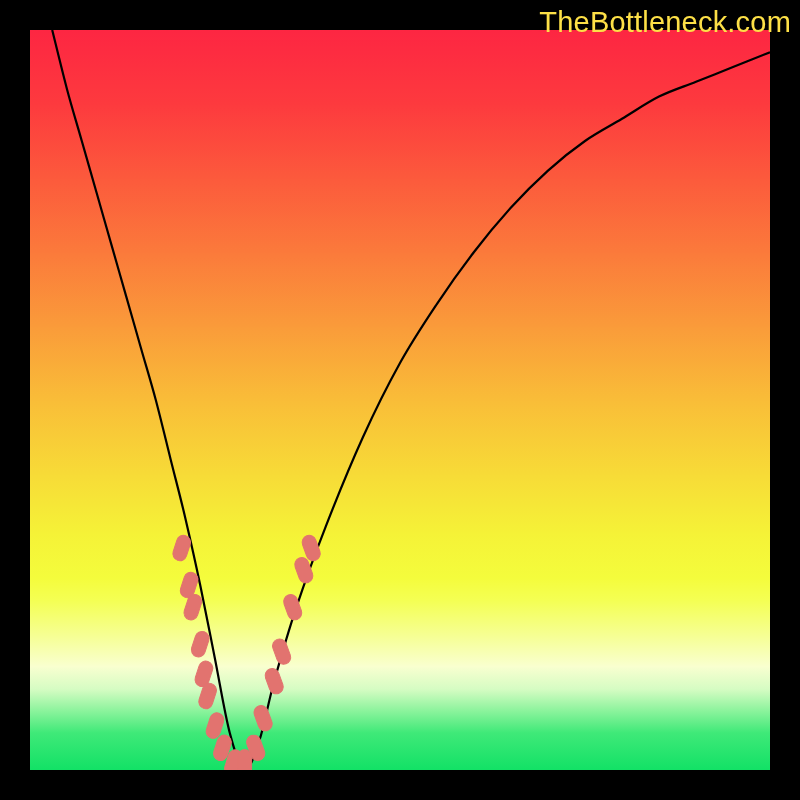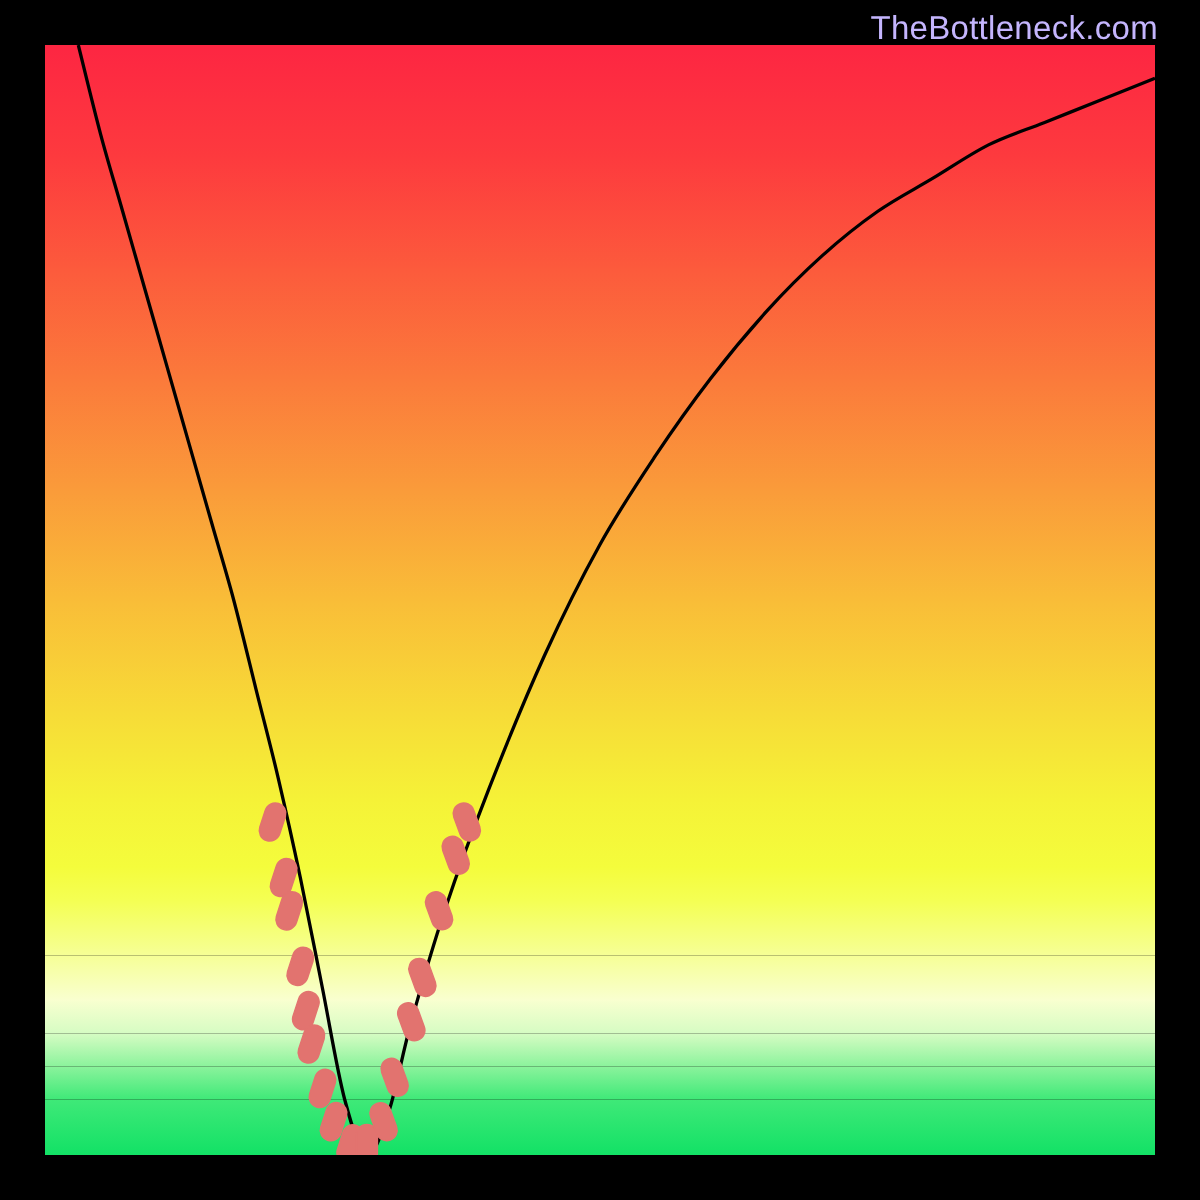--- a/index.html
+++ b/index.html
@@ -29,23 +29,23 @@
   }
   
   .grad {
     position: absolute;
     left: 0;
     width: 100%;
   }
   .watermark {
     position: absolute;
     top: 6px;
-    right: 28px;
-    color: #c4b5fd;
-    font-size: 22px;
+    right: 9px;
+    color: #fde047;
+    font-size: 29px;
     font-weight: 500;
     letter-spacing: 0.2px;
     z-index: 10;
   }
   svg.curve {
     position: absolute;
     left: 0;
     top: 0;
     width: 740px;
     height: 740px;

